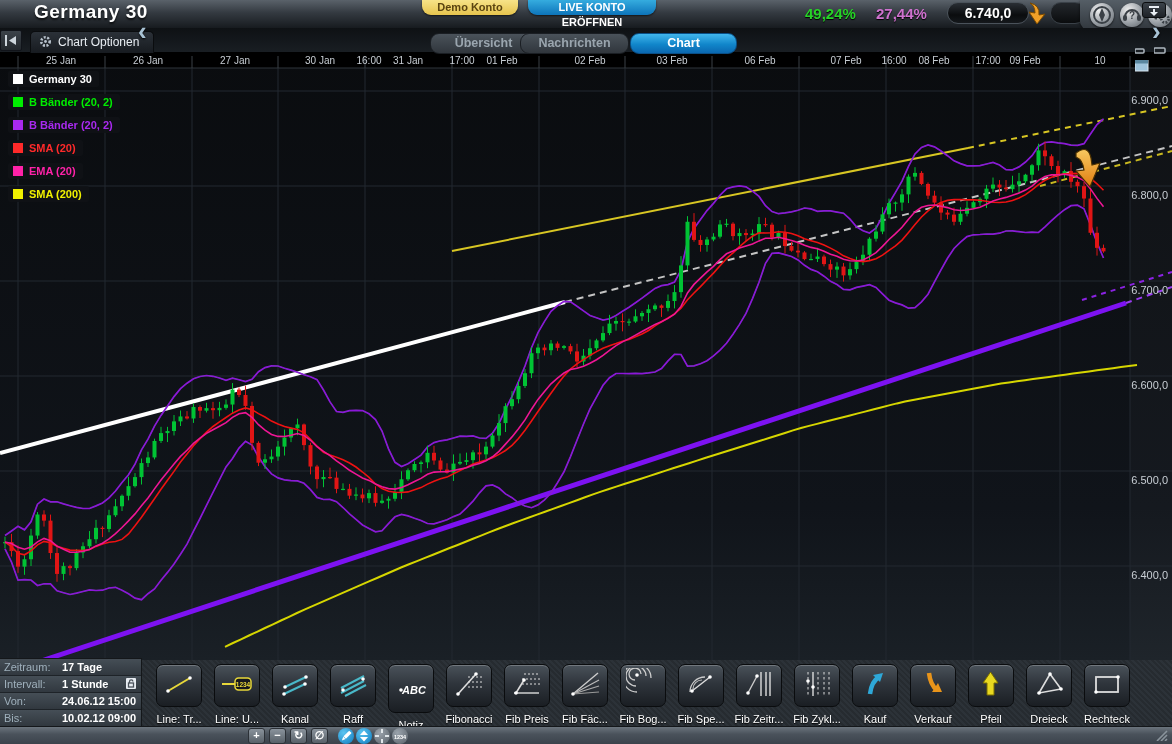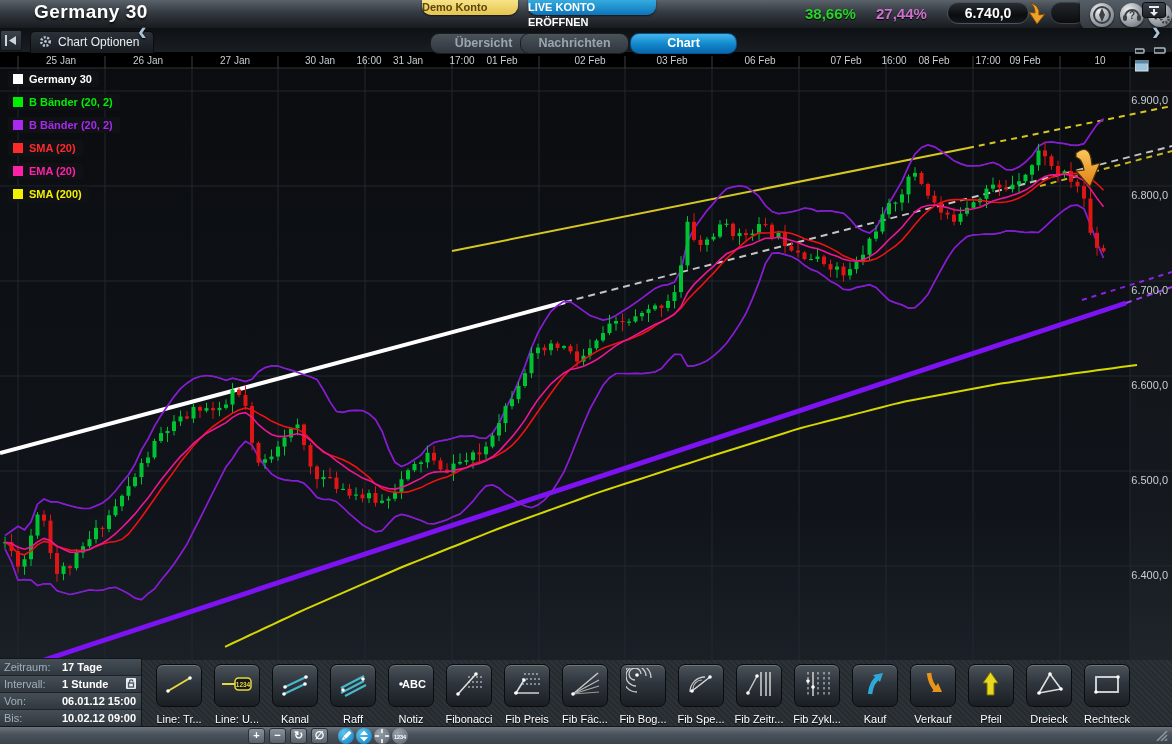--- a/index.html
+++ b/index.html
@@ -6,21 +6,21 @@
   #app{position:relative;width:1172px;height:744px;overflow:hidden;background:#0b0d10;
        font-family:"Liberation Sans",sans-serif;-webkit-font-smoothing:antialiased;}
   .abs{position:absolute;}
   
   #header{left:0;top:0;width:1172px;height:28px;
     background:linear-gradient(180deg,#5a626a 0%,#343a41 45%,#171b1f 100%);
     border-bottom:1px solid #000;}
   #title{left:34px;top:1px;font-size:19px;font-weight:bold;color:#fff;
     text-shadow:0 2px 2px rgba(0,0,0,.7);letter-spacing:.5px;}
   .pill-btn{height:15px;line-height:15px;border-radius:0 0 9px 9px;font-size:11px;font-weight:bold;
-    box-shadow:0 1px 2px rgba(0,0,0,.6);cursor:pointer;}
+    text-align:center;box-shadow:0 1px 2px rgba(0,0,0,.6);cursor:pointer;}
   #demo-btn{left:422px;top:0;width:96px;background:linear-gradient(#f7e388,#e6c44e);color:#5a4410;}
   #live-btn{left:528px;top:0;width:128px;background:linear-gradient(#35acdf,#0d74ba);color:#fff;}
   #pct1{left:805px;top:5px;font-size:15px;font-weight:bold;color:#27d427;text-shadow:0 1px 1px #000;}
   #pct2{left:876px;top:5px;font-size:15px;font-weight:bold;color:#cf72cf;text-shadow:0 1px 1px #000;}
   #price-pill{left:947px;top:2px;width:80px;height:20px;border-radius:11px;
     background:linear-gradient(#2a2f35,#0a0c0e 60%,#15181c);border:1px solid #4a525a;
     color:#fff;font-size:14px;font-weight:bold;text-align:center;line-height:20px;cursor:pointer;}
   #price-arrow{left:1026px;top:1px;}
   #partial-pill{left:1050px;top:2px;width:34px;height:20px;border-radius:11px;
     background:linear-gradient(#23272c,#0a0c0e);border:1px solid #3a4148;}
@@ -519,21 +519,21 @@
         <text x="1168" y="294" font-size="11" fill="#c8ced4" text-anchor="end" font-family="Liberation Sans, sans-serif">6.700,0</text>
         <text x="1168" y="389" font-size="11" fill="#c8ced4" text-anchor="end" font-family="Liberation Sans, sans-serif">6.600,0</text>
         <text x="1168" y="484" font-size="11" fill="#c8ced4" text-anchor="end" font-family="Liberation Sans, sans-serif">6.500,0</text>
         <text x="1168" y="579" font-size="11" fill="#c8ced4" text-anchor="end" font-family="Liberation Sans, sans-serif">6.400,0</text>
       </svg></div>
 
   <div id="header" class="abs">
     <div id="title" class="abs">Germany 30</div>
     <div id="demo-btn" class="abs pill-btn">Demo Konto</div>
     <div id="live-btn" class="abs pill-btn">LIVE KONTO ERÖFFNEN</div>
-    <div id="pct1" class="abs">38,66%</div>
+    <div id="pct1" class="abs">49,24%</div>
     <div id="pct2" class="abs">27,44%</div>
     <div id="price-pill" class="abs">6.740,0</div>
     <div id="price-arrow" class="abs">
       <svg width="22" height="24">
           <path d="M4 2 q10 2 9 12 l6 -1 -8 10 -8 -12 6 1 q0 -7 -5 -10 z" fill="#f0a028" stroke="#7a4a00" stroke-width="1"></path>
         </svg>
     </div>
     <div id="partial-pill" class="abs"></div>
     <div id="icon-panel" class="abs">
       <div class="hdr-circle" style="left:10px;">
@@ -651,21 +651,21 @@
           <div class="tool-btn" style="padding-top: 3px;"><svg width="34" height="32" viewBox="0 0 34 32">
               <line x1="5" y1="25" x2="28" y2="13" stroke="#49b8c8" stroke-width="2"></line>
               <line x1="5" y1="20" x2="28" y2="8" stroke="#49b8c8" stroke-width="2"></line>
               <line x1="9" y1="28" x2="30" y2="17" stroke="#49b8c8" stroke-width="2"></line>
               <circle cx="7" cy="22" r="1.8" fill="#fff"></circle>
               <circle cx="27" cy="11" r="1.8" fill="#fff"></circle>
             </svg></div>
           <div class="tool-label">Raff</div>
         </div>
         <div class="tool">
-          <div class="tool-btn" style="padding-top: 3px;"><svg width="34" height="32" viewBox="0 0 34 32">
+          <div class="tool-btn" style="padding-top: 9px; font-style: italic;"><svg width="34" height="32" viewBox="0 0 34 32">
               <circle cx="7" cy="16" r="1.8" fill="#fff"></circle>
               <text x="20" y="20" font-size="11" fill="#fff" font-weight="bold" text-anchor="middle">ABC</text>
             </svg></div>
           <div class="tool-label">Notiz</div>
         </div>
         <div class="tool">
           <div class="tool-btn" style="padding-top: 3px;"><svg width="34" height="32" viewBox="0 0 34 32">
               <line x1="6" y1="26" x2="24" y2="6" stroke="#ddd" stroke-width="1.6"></line>
               <line x1="16" y1="9" x2="30" y2="9" stroke="#ddd" stroke-dasharray="2,2"></line>
               <line x1="16" y1="14" x2="30" y2="14" stroke="#ddd" stroke-dasharray="2,2"></line>
@@ -796,21 +796,21 @@
         <span class="info-label">Intervall:</span>
         <span class="info-value">1 Stunde</span>
         <span><svg width="12" height="13">
             <rect x="1" y="1" width="10" height="11" rx="1" fill="#e8edf2"></rect>
             <rect x="3.5" y="6" width="5" height="4" fill="none" stroke="#4a525a" stroke-width="1.3"></rect>
             <path d="M4.5 6 V4.5 a1.7 1.7 0 0 1 3.4 0" fill="none" stroke="#4a525a" stroke-width="1.3"></path>
           </svg></span>
       </div>
       <div class="info-row">
         <span class="info-label">Von:</span>
-        <span class="info-value">06.01.12 15:00</span>
+        <span class="info-value">24.06.12 15:00</span>
       </div>
       <div class="info-row">
         <span class="info-label">Bis:</span>
         <span class="info-value">10.02.12 09:00</span>
       </div>
     </div>
 
   <div id="bottombar" class="abs">
     <div id="bb-spacer1"></div>
     <div id="bbuttons" style="display:flex;">

